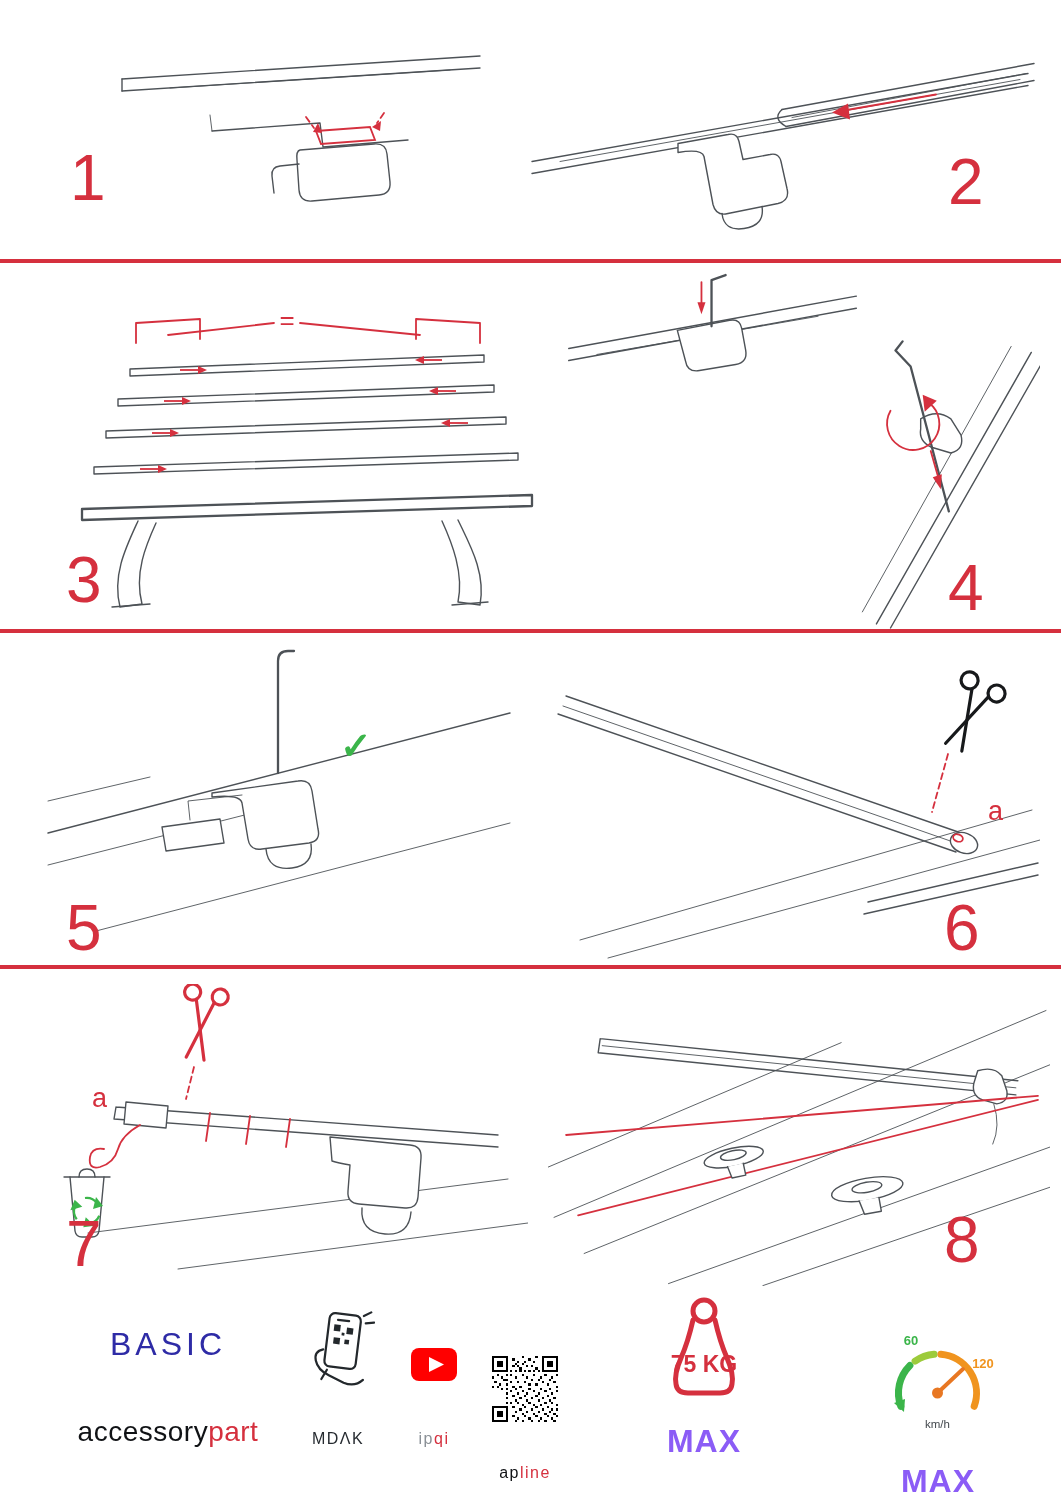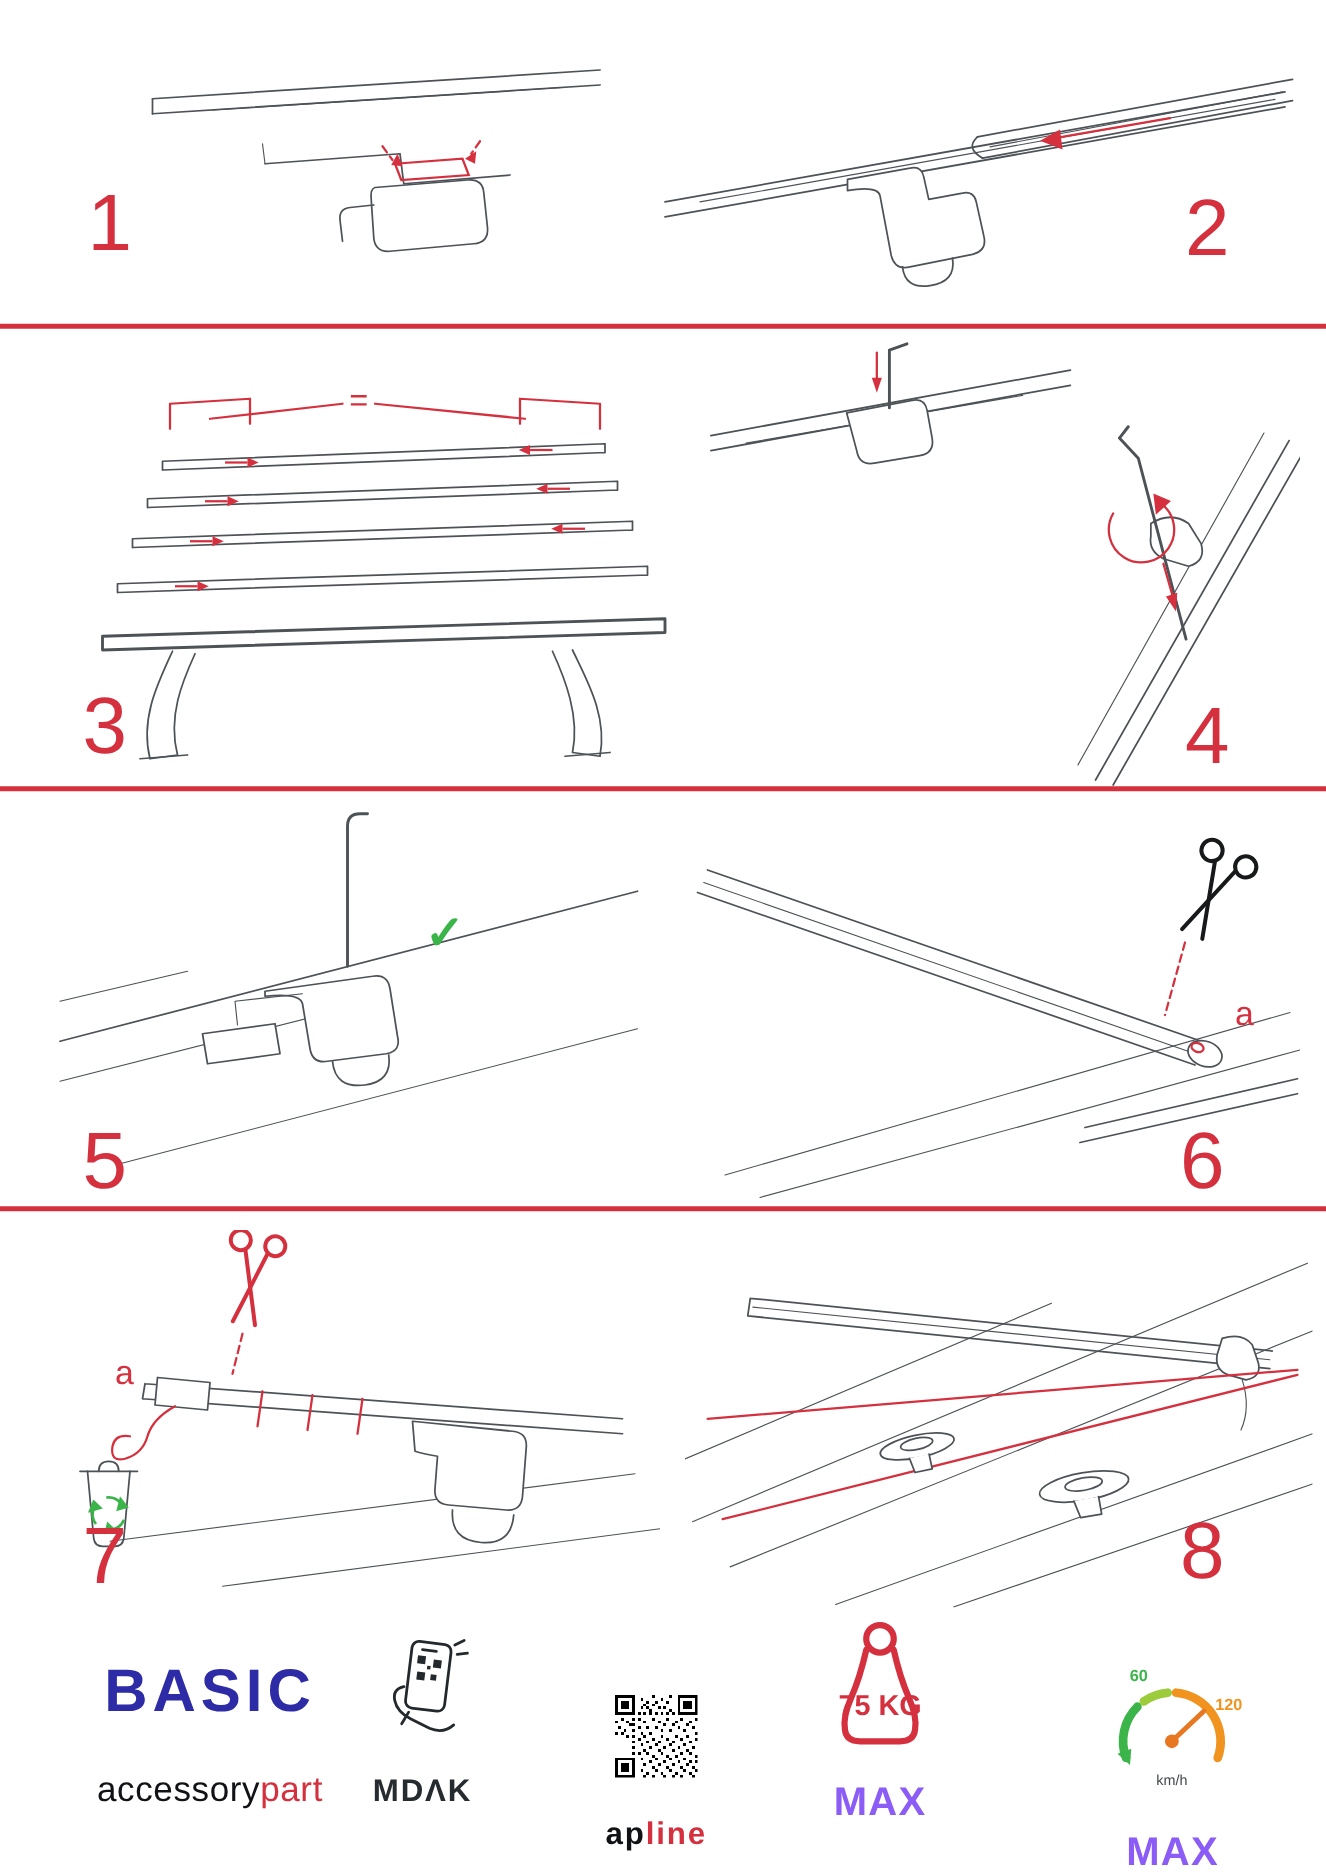--- a/index.html
+++ b/index.html
@@ -29,26 +29,26 @@
   .eqtxt{fill:var(--red,#d5303e);font-size:26px;font-weight:400}
   .lblA{fill:var(--red,#d5303e);font-size:27px}
   .chk{fill:var(--green,#3bb54a);font-size:38px;font-weight:700}
   .wtxt{fill:var(--red,#d5303e);font-size:23px;font-weight:700}
   .sp60{fill:var(--green,#3bb54a);font-size:13px;font-weight:700}
   .sp120{fill:var(--orange,#f0941f);font-size:13px;font-weight:700}
   .spunit{fill:#43484d;font-size:11.5px}
 
   
   .fcol{position:absolute;display:flex;flex-direction:column;align-items:center;justify-content:space-between;text-align:center}
-  .brand{font-size:48px;font-weight:700;letter-spacing:4px;color:var(--blue,#2e2ba6)}
+  .brand{font-size:32px;font-weight:400;letter-spacing:4px;color:var(--blue,#2e2ba6)}
   .brand-sub{font-size:28px;font-weight:400;letter-spacing:.5px}
   .blk-t{color:#101215}
   .gray-t{color:var(--gray,#8a9096)}
   .red-t{color:var(--red,#d5303e)}
-  .small-label{font-size:25px;font-weight:700;color:#262b30;letter-spacing:1.5px}
+  .small-label{font-size:16px;font-weight:400;color:#262b30;letter-spacing:1.5px}
   .max{font-size:32px;font-weight:700;color:#8b5cf6;letter-spacing:1px}
   .ytpad{padding-top:30px}
 </style>
 </head>
 <body>
 
 <div class="page">
 
   <div class="panel" style="left:50px;top:18px;width:440px;height:232px">
     <svg class="art" viewBox="0 0 440 230">
@@ -279,20 +279,29 @@
       </g>
       <g class="ph">
         <path d="M24 44 q-10 2 -8 12 q2 10 14 16 l16 8 q12 5 21 -3"></path>
         <path d="M28 66 l-6 10"></path>
         <path d="M68 8 l8 -4 M70 16 l9 -1"></path>
       </g>
     </svg>
     <div class="small-label">MDΛK</div>
   </div>
 
+  <div class="fcol" style="left:398px;top:1318px;width:72px;height:130px">
+    <div class="ytpad">
+      <svg width="46" height="33" viewBox="0 0 46 33">
+        <rect x="0" y="0" width="46" height="33" rx="8" fill="var(--yt,#ff0000)"></rect>
+        <polygon points="18,9 33,16.5 18,24" fill="#ffffff"></polygon>
+      </svg>
+    </div>
+    <div class="small-label"><span class="gray-t">ip</span><span class="red-t">qi</span></div>
+  </div>
 
   <div class="fcol" style="left:480px;top:1356px;width:90px;height:126px">
     <svg width="66" height="66" viewBox="0 0 29 29" shape-rendering="crispEdges">
       <rect width="29" height="29" fill="#fff"></rect>
       <g fill="#000">
         <rect x="0" y="0" width="7" height="7"></rect>
           <rect x="1" y="1" width="5" height="5" fill="#fff"></rect>
           <rect x="2" y="2" width="3" height="3"></rect>
         <rect x="22" y="0" width="7" height="7"></rect>
           <rect x="23" y="1" width="5" height="5" fill="#fff"></rect>

